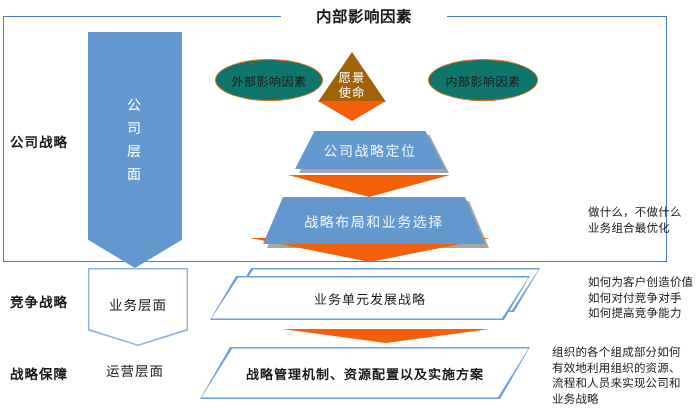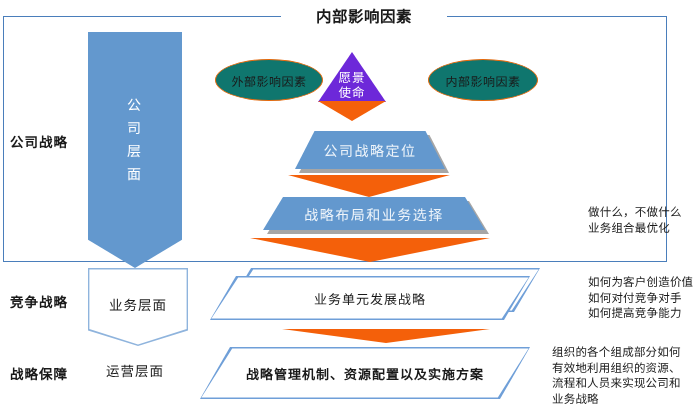--- a/index.html
+++ b/index.html
@@ -99,21 +99,21 @@
   .level-ops{
     position:absolute;
     left:88px;top:348px;width:94px;height:46px;
   }
   .level-ops span{top:12px;}
 
   
   .vision-tri{
     position:absolute;
     left:318px;top:52px;width:68px;height:50px;
-    background:#6d28d9;
+    background:#a16207;
     clip-path:polygon(50% 0,100% 100%,0 100%);
   }
   .vision-tri span{
     position:absolute;
     left:0;right:0;top:18px;
     text-align:center;
     color:#ffffff;
     font-size:12.5px;
     line-height:15px;
     letter-spacing:1px;
@@ -182,21 +182,21 @@
     white-space:nowrap;
     font-family:"DejaVu Serif","Liberation Serif",serif;
   }
   #trap-pos{
     left:295px;top:131px;width:150px;height:38px;
   }
   #trap-pos .shape,#trap-pos .shadow{
     clip-path:polygon(13% 0,87% 0,100% 100%,0 100%);
   }
   #trap-layout{
-    left:263px;top:197px;width:222px;height:33px;
+    left:263px;top:197px;width:222px;height:47px;
   }
   #trap-layout .shape,#trap-layout .shadow{
     clip-path:polygon(9% 0,91% 0,100% 100%,0 100%);
   }
 
   
   .para-outline{
     position:absolute;
   }
   .para-outline .edge{

